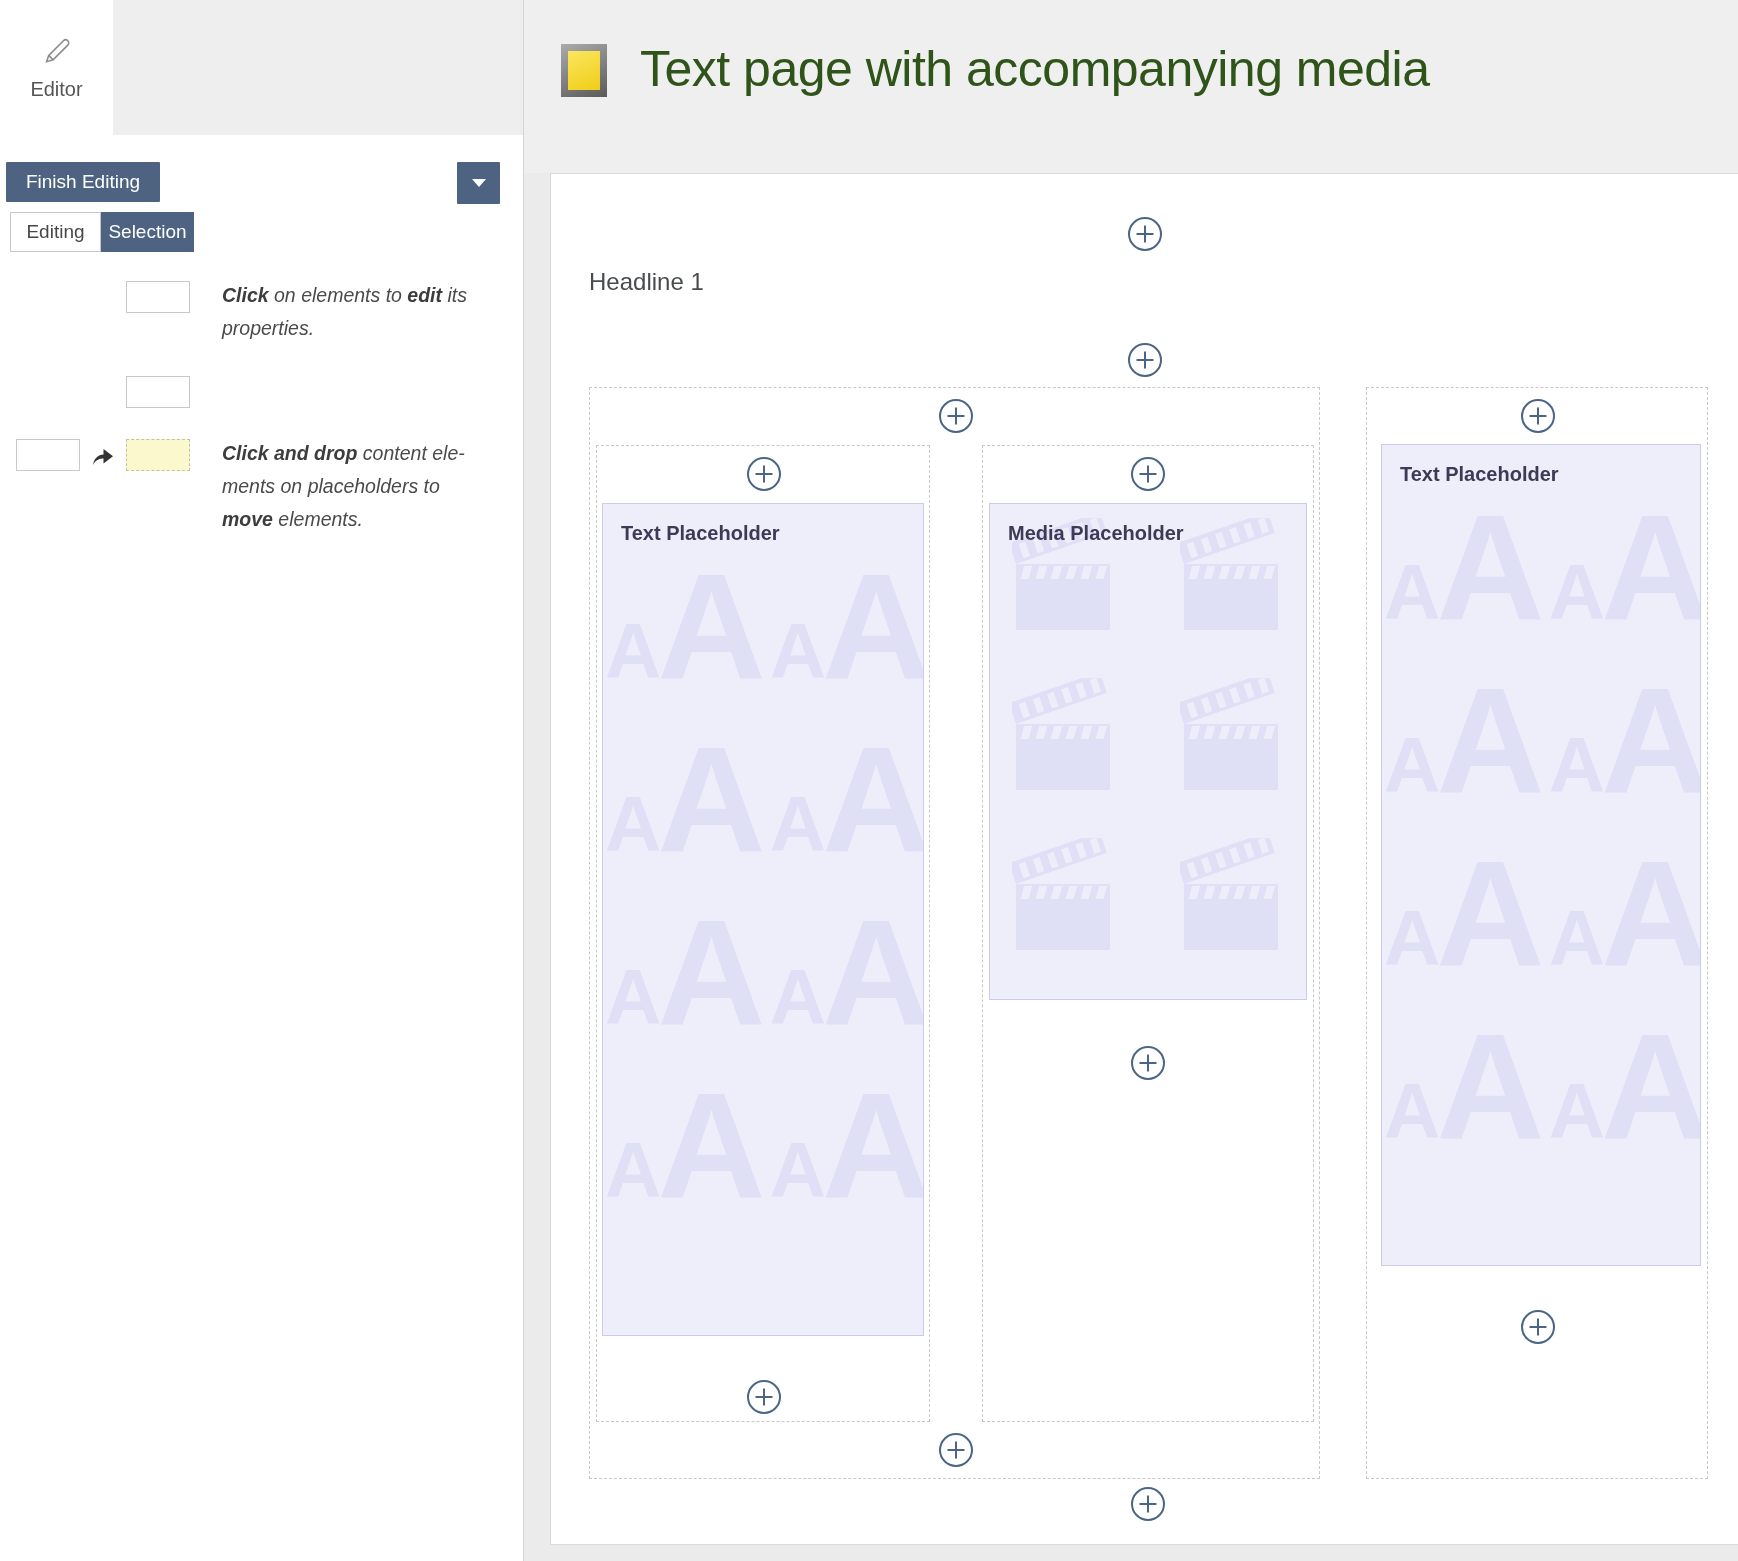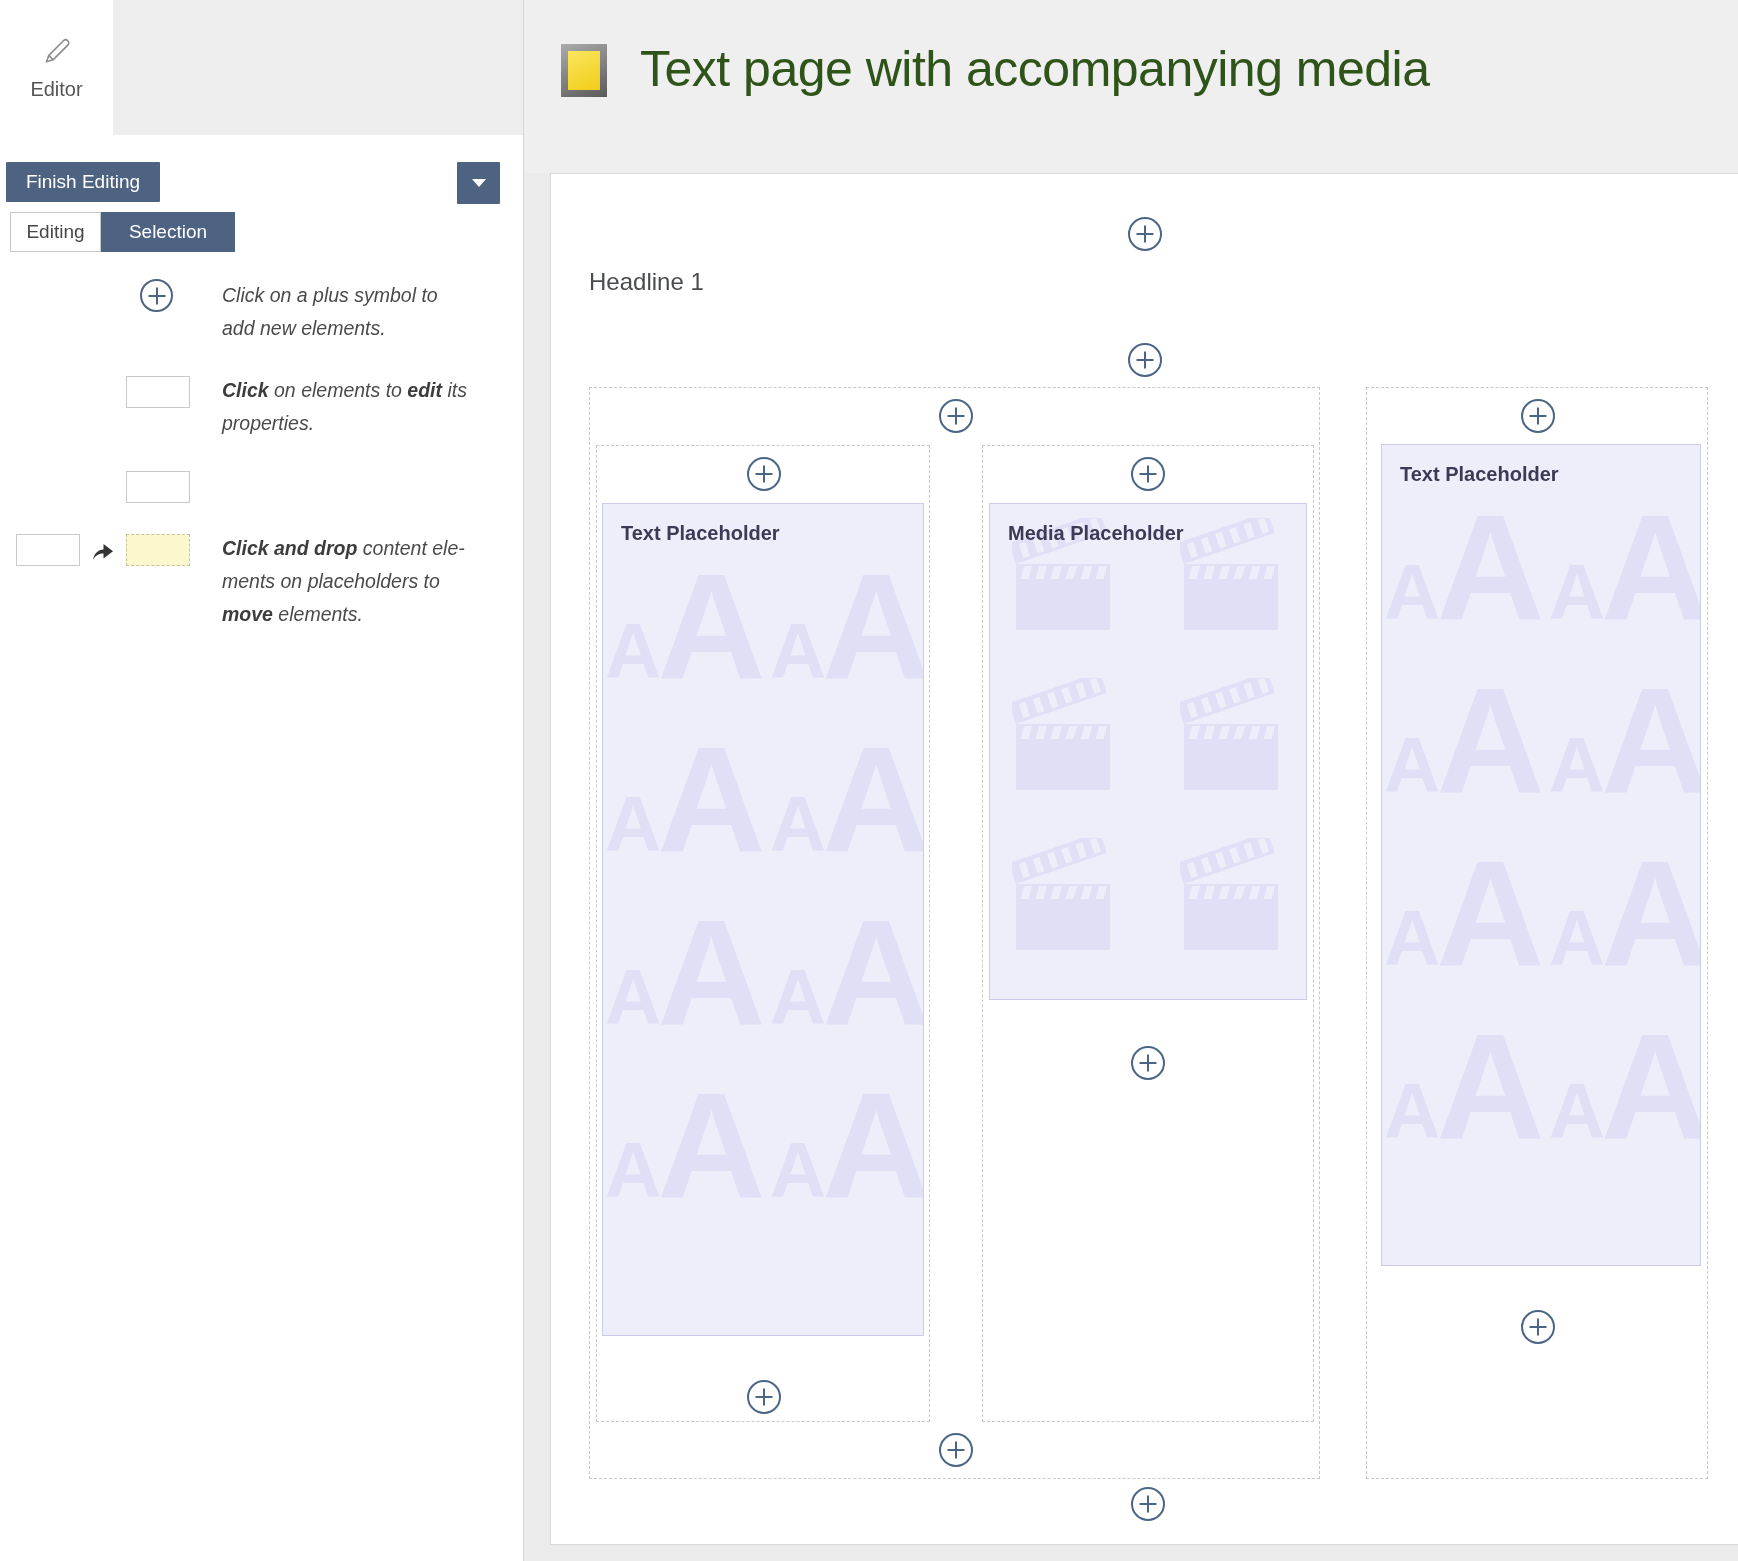--- a/index.html
+++ b/index.html
@@ -19,21 +19,21 @@
   .finish-btn { position:absolute; left:6px; top:162px; width:154px; height:40px;
                 background:var(--slate); color:#fff; font-size:19px; border:none;
                 font-family:inherit; cursor:pointer; border-radius:1px; }
   .dropdown-btn { position:absolute; left:457px; top:162px; width:43px; height:42px;
                   background:var(--slate); border:none; cursor:pointer; border-radius:1px;
                   display:flex; align-items:center; justify-content:center; }
 
   .mode-toggle { position:absolute; left:10px; top:212px; display:flex; }
   .mode-btn { height:40px; font-size:19px; font-family:inherit; cursor:pointer; }
   .mode-btn.editing { width:91px; background:#fff; border:1px solid #c6c6c6; color:#474747; }
-  .mode-btn.selection { width:134px; background:var(--slate); border:1px solid var(--slate); color:#fff; }
+  .mode-btn.selection { width:93px; background:var(--slate); border:1px solid var(--slate); color:#fff; }
 
   .help { position:absolute; left:6px; top:279px; width:490px; }
   .help-row { display:flex; margin-bottom:29px; }
   .help-icons { width:184px; flex:none; display:flex; justify-content:flex-end;
                 align-items:flex-start; gap:11px; padding-top:2px; }
   .help-plus { width:33px; height:33px; border:2px solid var(--slate); border-radius:50%;
                position:relative; flex:none; margin-right:17px; margin-top:-2px; }
   .help-plus::before, .help-plus::after { content:""; position:absolute; background:var(--slate);
                left:50%; top:50%; }
   .help-plus::before { width:17px; height:2px; transform:translate(-50%,-50%); }
@@ -112,26 +112,20 @@
   </button>
 
   <div class="mode-toggle">
     <button class="mode-btn editing">Editing</button>
     <button class="mode-btn selection">Selection</button>
   </div>
 
   <div class="help">
       <div class="help-row">
         <div class="help-icons">
-          <span class="help-plus"></span>
-        </div>
-        <div class="help-text"><span>Click on a plus symbol to add new elements.</span></div>
-      </div>
-      <div class="help-row">
-        <div class="help-icons">
           <span class="sample-box"></span>
         </div>
         <div class="help-text"><b>Click</b><span> on elements to </span><b>edit</b><span> its properties.</span></div>
       </div>
       <div class="help-row">
         <div class="help-icons">
           <span class="sample-box"></span>
         </div>
       </div>
       <div class="help-row">

